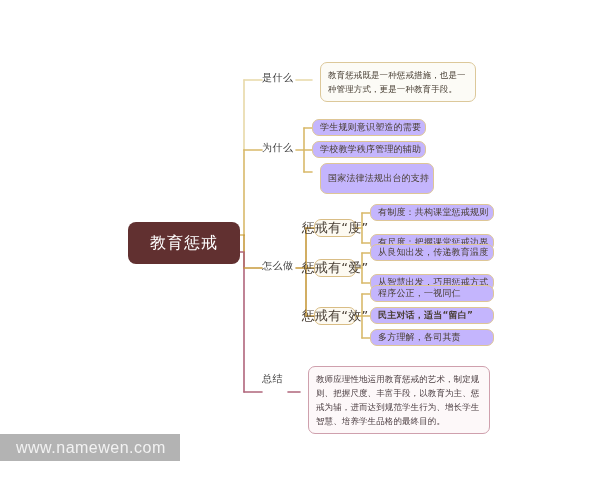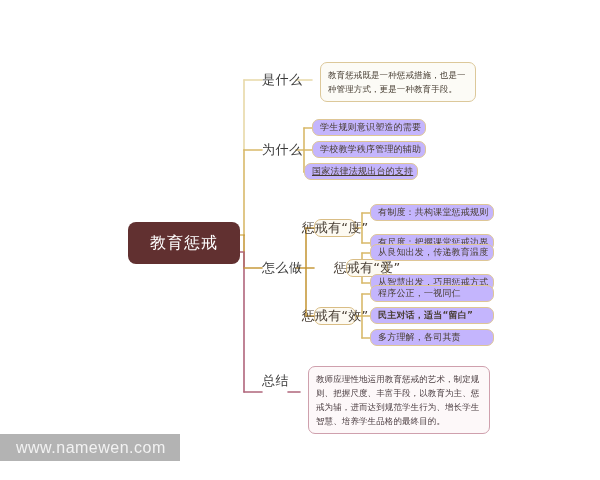--- a/index.html
+++ b/index.html
@@ -72,21 +72,21 @@
     background: #613030;
     border-radius: 8px;
     color: #ffffff;
     font-size: 16px;
     justify-content: center;
     letter-spacing: 1px;
   }
 
   .branch-label {
     color: #3a3a3a;
-    font-size: 13px;
+    font-size: 10px;
     letter-spacing: 0.5px;
     background: transparent;
     white-space: nowrap;
     justify-content: flex-start;
     font-family: Liberation Mono, monospace;
   }
 
   .chip {
     background: #fdfaf2;
     border: 1px solid #d9bd85;
@@ -202,24 +202,24 @@
   <div class="node branch-label" style="left:262px; top:141px;">为什么</div>
 
   <div class="node branch-label" style="left:262px; top:259px;">怎么做</div>
 
   <div class="node branch-label" style="left:262px; top:372px;">总结</div>
 
   <div class="node textbox" id="def-box">教育惩戒既是一种惩戒措施，也是一种管理方式，更是一种教育手段。</div>
 
   <div class="node leaf" style="left:312px; top:119px; width:114px; height:17px;">学生规则意识塑造的需要</div>
   <div class="node leaf" style="left:312px; top:141px; width:114px; height:17px;">学校教学秩序管理的辅助</div>
-  <div class="node leaf" style="left:304px; top:163px; width:114px; height:17px;text-decoration:underline;">国家法律法规出台的支持</div>
+  <div class="node leaf" style="left:320px; top:163px; width:114px; height:31px;">国家法律法规出台的支持</div>
 
   <div class="node chip" style="left:314px; top:219px; width:42px; height:18px;">惩戒有“度”</div>
-  <div class="node chip" style="left:314px; top:259px; width:42px; height:18px;margin-left:32px;">惩戒有“爱”</div>
+  <div class="node chip" style="left:314px; top:259px; width:42px; height:18px;">惩戒有“爱”</div>
   <div class="node chip" style="left:314px; top:307px; width:42px; height:18px;">惩戒有“效”</div>
 
   <div class="node leaf" style="left:370px; top:204px; width:124px; height:17px;">有制度：共构课堂惩戒规则</div>
   <div class="node leaf" style="left:370px; top:234px; width:124px; height:17px;">有尺度：把握课堂惩戒边界</div>
 
   <div class="node leaf" style="left:370px; top:244px; width:124px; height:17px;">从良知出发，传递教育温度</div>
   <div class="node leaf" style="left:370px; top:274px; width:124px; height:17px;">从智慧出发，巧用惩戒方式</div>
 
   <div class="node leaf" style="left:370px; top:285px; width:124px; height:17px;">程序公正，一视同仁</div>
   <div class="node leaf" style="left:370px; top:307px; width:124px; height:17px;font-weight:bold;">民主对话，适当“留白”</div>

